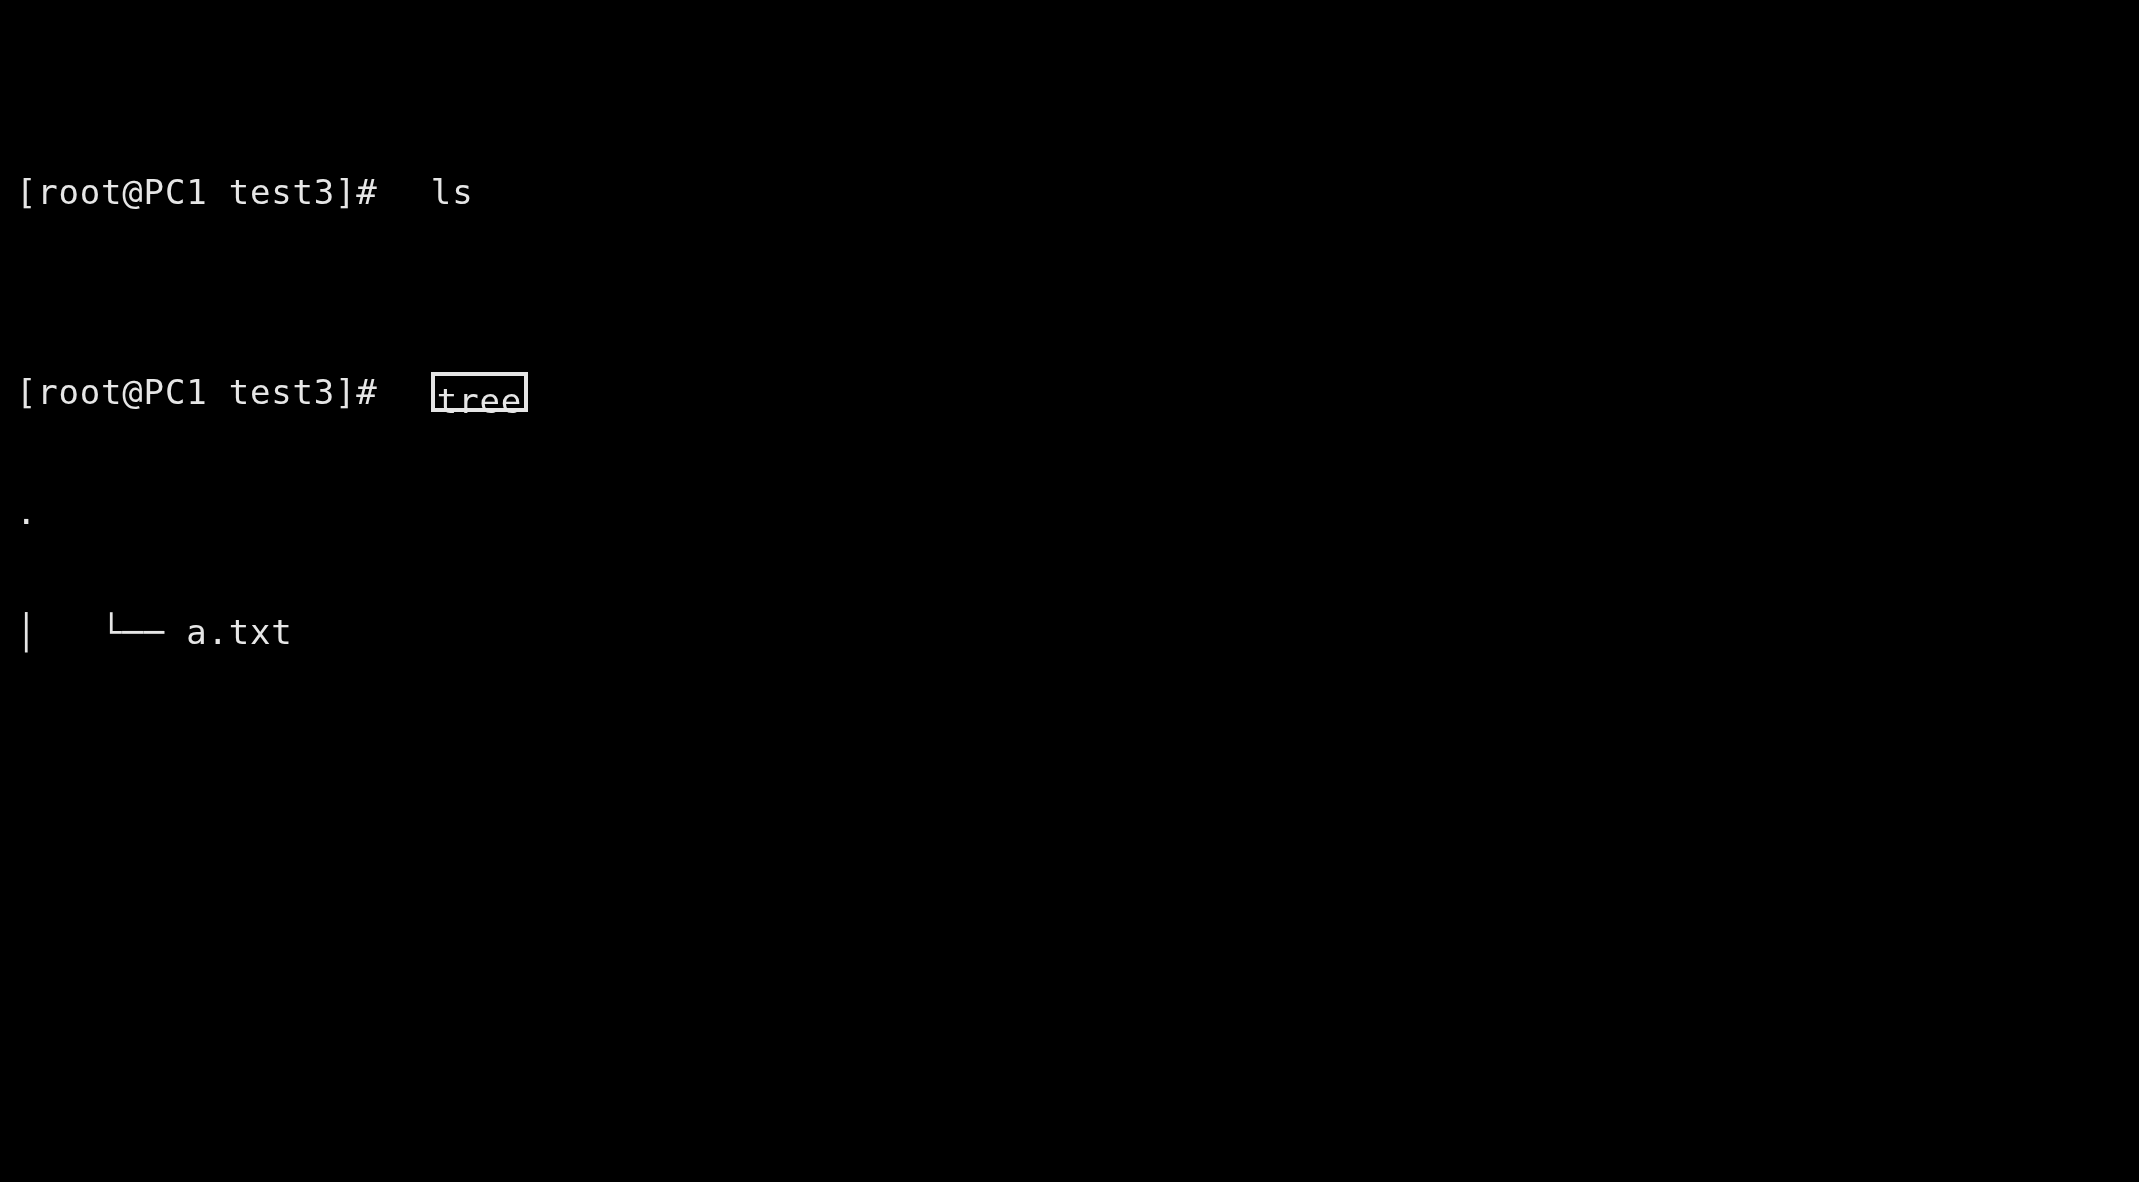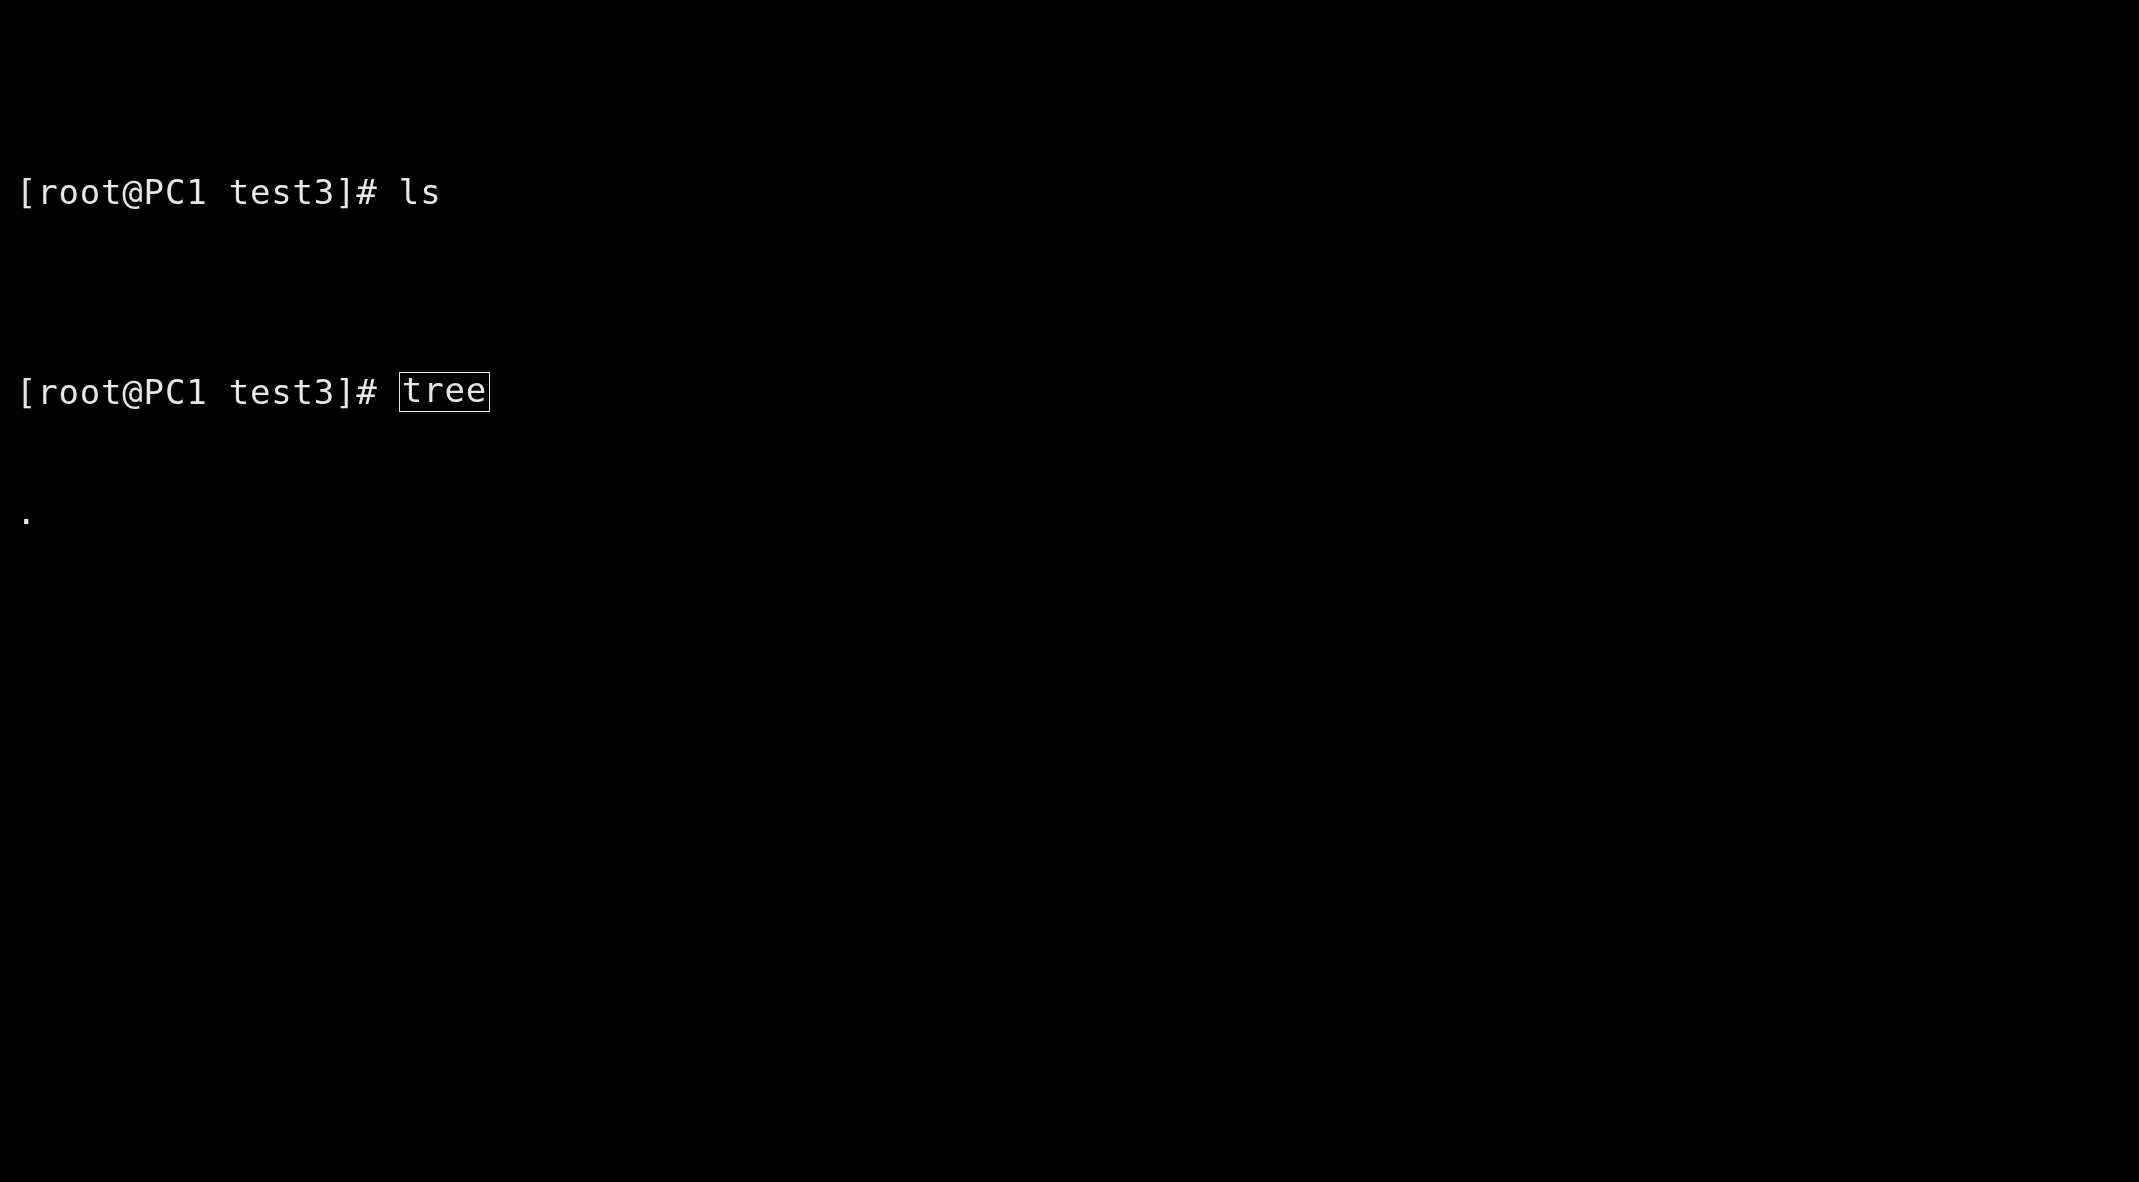--- a/index.html
+++ b/index.html
@@ -17,47 +17,49 @@
     color: #e6e6e6;
     white-space: pre;
     padding: 12px 16px 0 16px;
     box-sizing: border-box;
     letter-spacing: 0.8px;
   }
   .line {
     height: 40px;
     display: flex;
     align-items: center;
+    gap: 32px;
   }
   .plain { color: #e6e6e6; }
   .dirlisting { color: #4a4de0; font-weight: 700; }
   .box {
-    border: 1px solid #e5e5e5;
+    border: 4px solid #e5e5e5;
     box-sizing: border-box;
-    padding: 0 2px;
+    padding: 8px 2px;
     display: inline-block;
     line-height: 34px;
     height: 40px;
   }
 </style>
 </head>
 <body>
 
 <div class="term">
 
   
   <div class="line">
     <span class="plain">[root@PC1 test3]# </span><span class="plain">ls</span>
   </div>
 
   
   <div class="line">
     <span class="plain">[root@PC1 test3]# </span><span class="box"><span class="plain">tree</span></span>
   </div>
   <div class="line"><span class="plain">.</span></div>
+  <div class="line"><span class="plain">│   └── a.txt</span></div>
   
   
 
   
   
   
   
 
   
   

